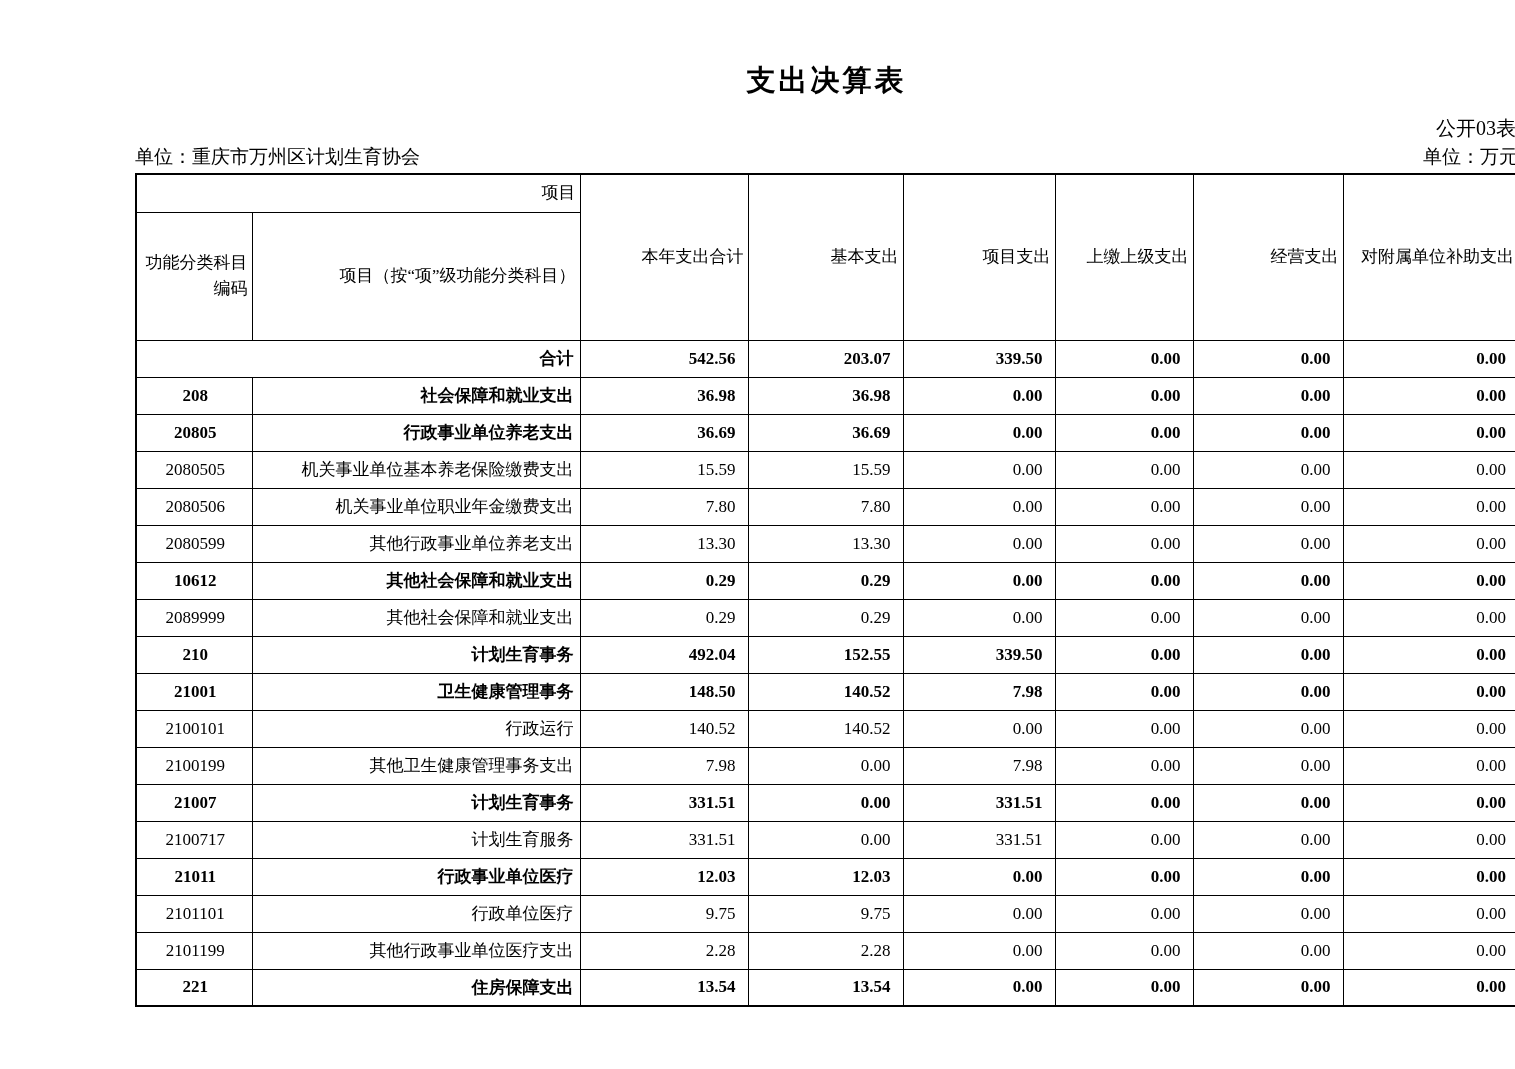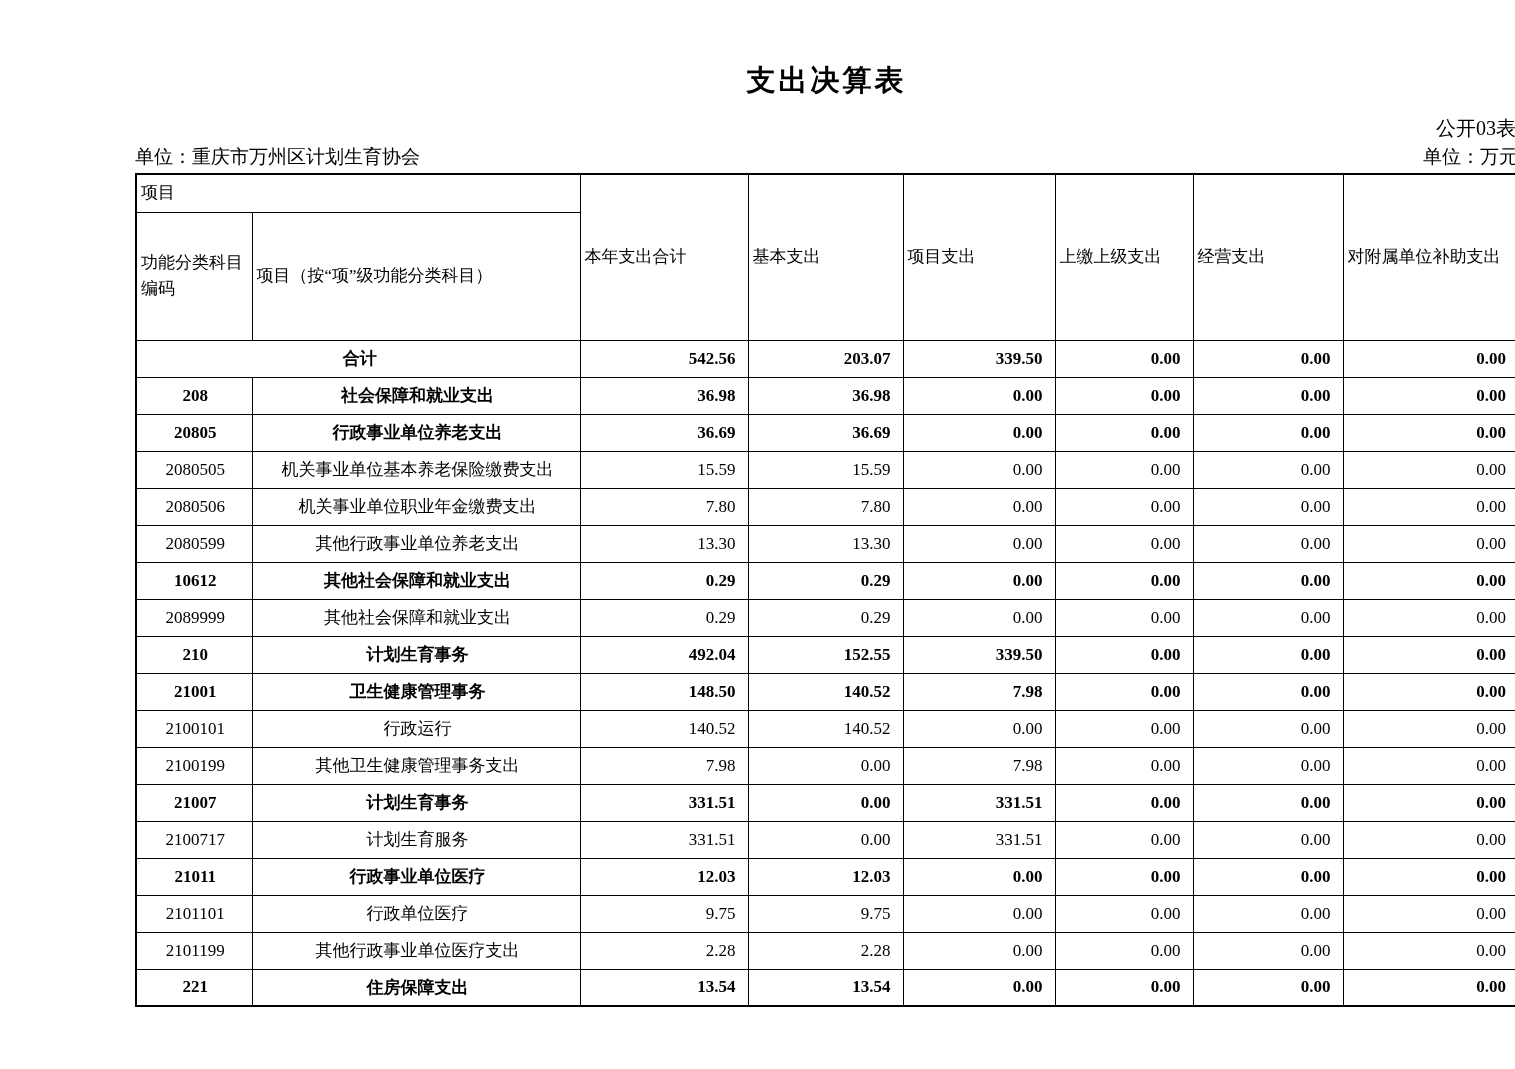--- a/index.html
+++ b/index.html
@@ -52,29 +52,29 @@
     border: 2px solid #000000;
   }
   table.report th, table.report td {
     border: 1px solid #000000;
     font-size: 17px;
     font-weight: normal;
     overflow: hidden;
     vertical-align: middle;
   }
   thead th {
-    text-align: left;
+    text-align: right;
     padding: 2px 4px;
     line-height: 1.55;
   }
   .h-row1 th { height: 38px; }
   .h-row2 th { height: 128px; }
   tbody tr { height: 37px; }
   td.cell-code { text-align: center; padding: 0 2px 0 4px; }
-  td.cell-name { text-align: center; padding: 0 6px 0 9px; }
+  td.cell-name { text-align: right; padding: 0 6px 0 9px; }
   td.cell-num  { text-align: right; padding: 0 12px 0 2px; }
   tr.bold td { font-weight: bold; }
   tr.total td.cell-name { }
   .page-footer {
     position: absolute;
     left: 16px;
     width: 100%;
     bottom: 24px;
     text-align: right;
     font-size: 20px;

